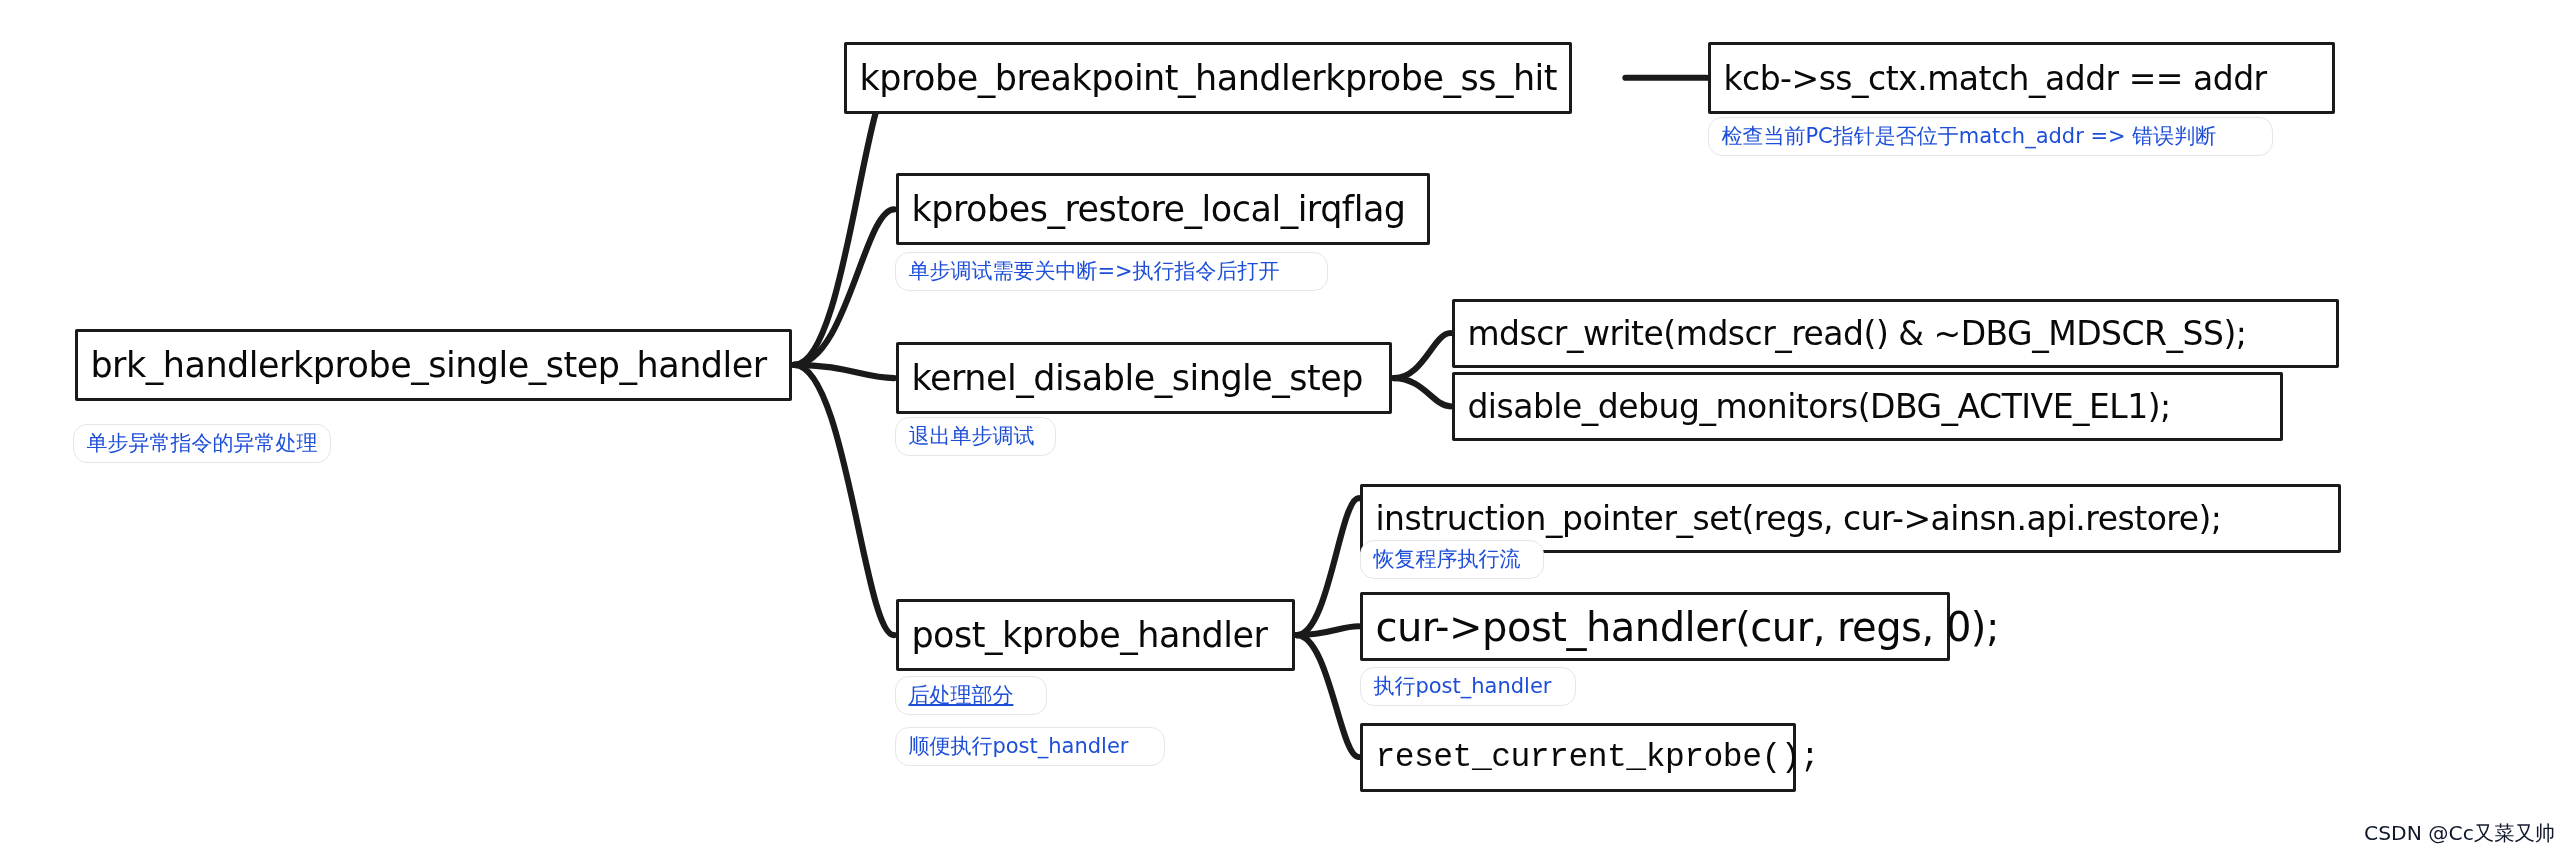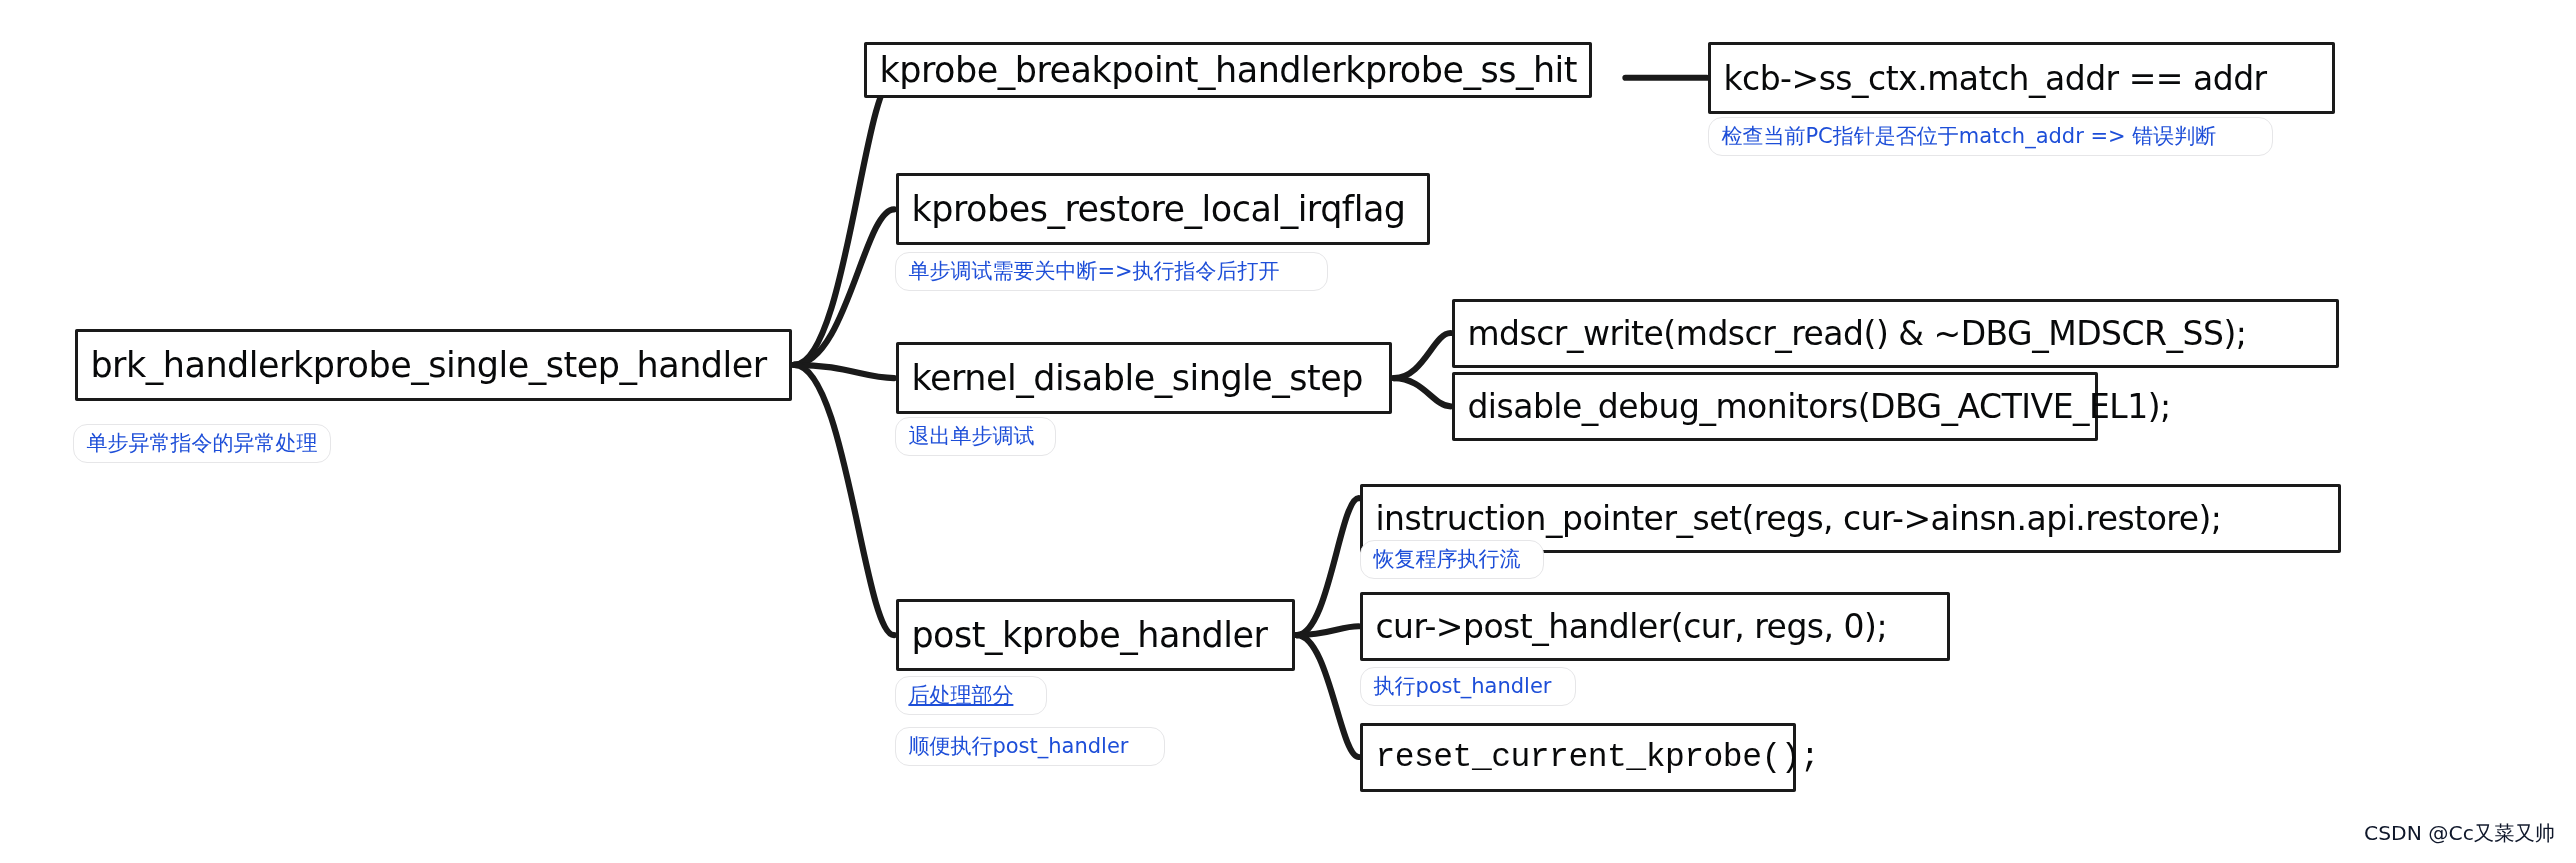--- a/index.html
+++ b/index.html
@@ -86,52 +86,52 @@
       <path d="M 899 413 C 957.76 413, 978.1 719, 1012 719" fill="none" stroke="#1a1a1a" stroke-width="7" stroke-linecap="round"></path>
       <path d="M 1468 719 C 1504.4 719, 1517 564, 1538 564" fill="none" stroke="#1a1a1a" stroke-width="7" stroke-linecap="round"></path>
       <path d="M 1468 719 C 1504.4 719, 1517 709, 1538 709" fill="none" stroke="#1a1a1a" stroke-width="7" stroke-linecap="round"></path>
       <path d="M 1468 719 C 1504.4 719, 1517 857, 1538 857" fill="none" stroke="#1a1a1a" stroke-width="7" stroke-linecap="round"></path>
     </svg>
   <div id="nodes">
       <div class="node" style="left: 75px; top: 329px; width: 717px; height: 72px;">
         <span class="node-text">brk_handlerkprobe_single_step_handler</span>
       </div>
       <div class="caption" style="left: 73px; top: 424px; min-width: 240px; height: 39px;">单步异常指令的异常处理</div>
-      <div class="node" style="left: 864px; top: 42px; width: 728px; height: 56px;">
+      <div class="node" style="left: 844px; top: 42px; width: 728px; height: 72px;">
         <span class="node-text">kprobe_breakpoint_handlerkprobe_ss_hit</span>
       </div>
       <div class="node" style="left: 1708px; top: 42px; width: 627px; height: 72px;">
         <span class="node-text" style="font-size: 33px;">kcb-&gt;ss_ctx.match_addr == addr</span>
       </div>
       <div class="caption" style="left: 1708px; top: 117px; min-width: 565px; height: 39px;">检查当前PC指针是否位于match_addr =&gt; 错误判断</div>
       <div class="node" style="left: 896px; top: 173px; width: 534px; height: 72px;">
         <span class="node-text">kprobes_restore_local_irqflag</span>
       </div>
       <div class="caption" style="left: 895px; top: 252px; min-width: 433px; height: 39px;">单步调试需要关中断=&gt;执行指令后打开</div>
       <div class="node" style="left: 896px; top: 342px; width: 496px; height: 72px;">
         <span class="node-text">kernel_disable_single_step</span>
       </div>
       <div class="caption" style="left: 895px; top: 417px; min-width: 161px; height: 39px;">退出单步调试</div>
       <div class="node" style="left: 1452px; top: 299px; width: 887px; height: 69px;">
         <span class="node-text" style="font-size: 33px;">mdscr_write(mdscr_read() &amp; ~DBG_MDSCR_SS);</span>
       </div>
-      <div class="node" style="left: 1452px; top: 372px; width: 646px; height: 69px;">
+      <div class="node" style="left: 1452px; top: 372px; width: 831px; height: 69px;">
         <span class="node-text" style="font-size: 33px;">disable_debug_monitors(DBG_ACTIVE_EL1);</span>
       </div>
       <div class="node" style="left: 896px; top: 599px; width: 399px; height: 72px;">
         <span class="node-text">post_kprobe_handler</span>
       </div>
       <div class="caption" style="left: 895px; top: 676px; min-width: 152px; height: 39px; text-decoration: underline;">后处理部分</div>
       <div class="caption" style="left: 895px; top: 727px; min-width: 270px; height: 39px;">顺便执行post_handler</div>
       <div class="node" style="left: 1360px; top: 484px; width: 981px; height: 69px;">
         <span class="node-text" style="font-size: 33px;">instruction_pointer_set(regs, cur-&gt;ainsn.api.restore);</span>
       </div>
       <div class="caption" style="left: 1360px; top: 540px; min-width: 184px; height: 39px;">恢复程序执行流</div>
       <div class="node" style="left: 1360px; top: 592px; width: 590px; height: 69px;">
-        <span class="node-text" style="font-size: 33px;">cur-&gt;post_handler(cur, regs, 0);</span>
+        <span class="node-text" style="font-size: 40px;">cur-&gt;post_handler(cur, regs, 0);</span>
       </div>
       <div class="caption" style="left: 1360px; top: 667px; min-width: 216px; height: 39px;">执行post_handler</div>
       <div class="node" style="left: 1360px; top: 723px; width: 436px; height: 69px;">
         <span class="node-text" style="font-size: 33px; font-family: Liberation Mono, monospace;">reset_current_kprobe();</span>
       </div>
     </div>
   <div class="watermark">CSDN @Cc又菜又帅</div>
 </div>
 
 

